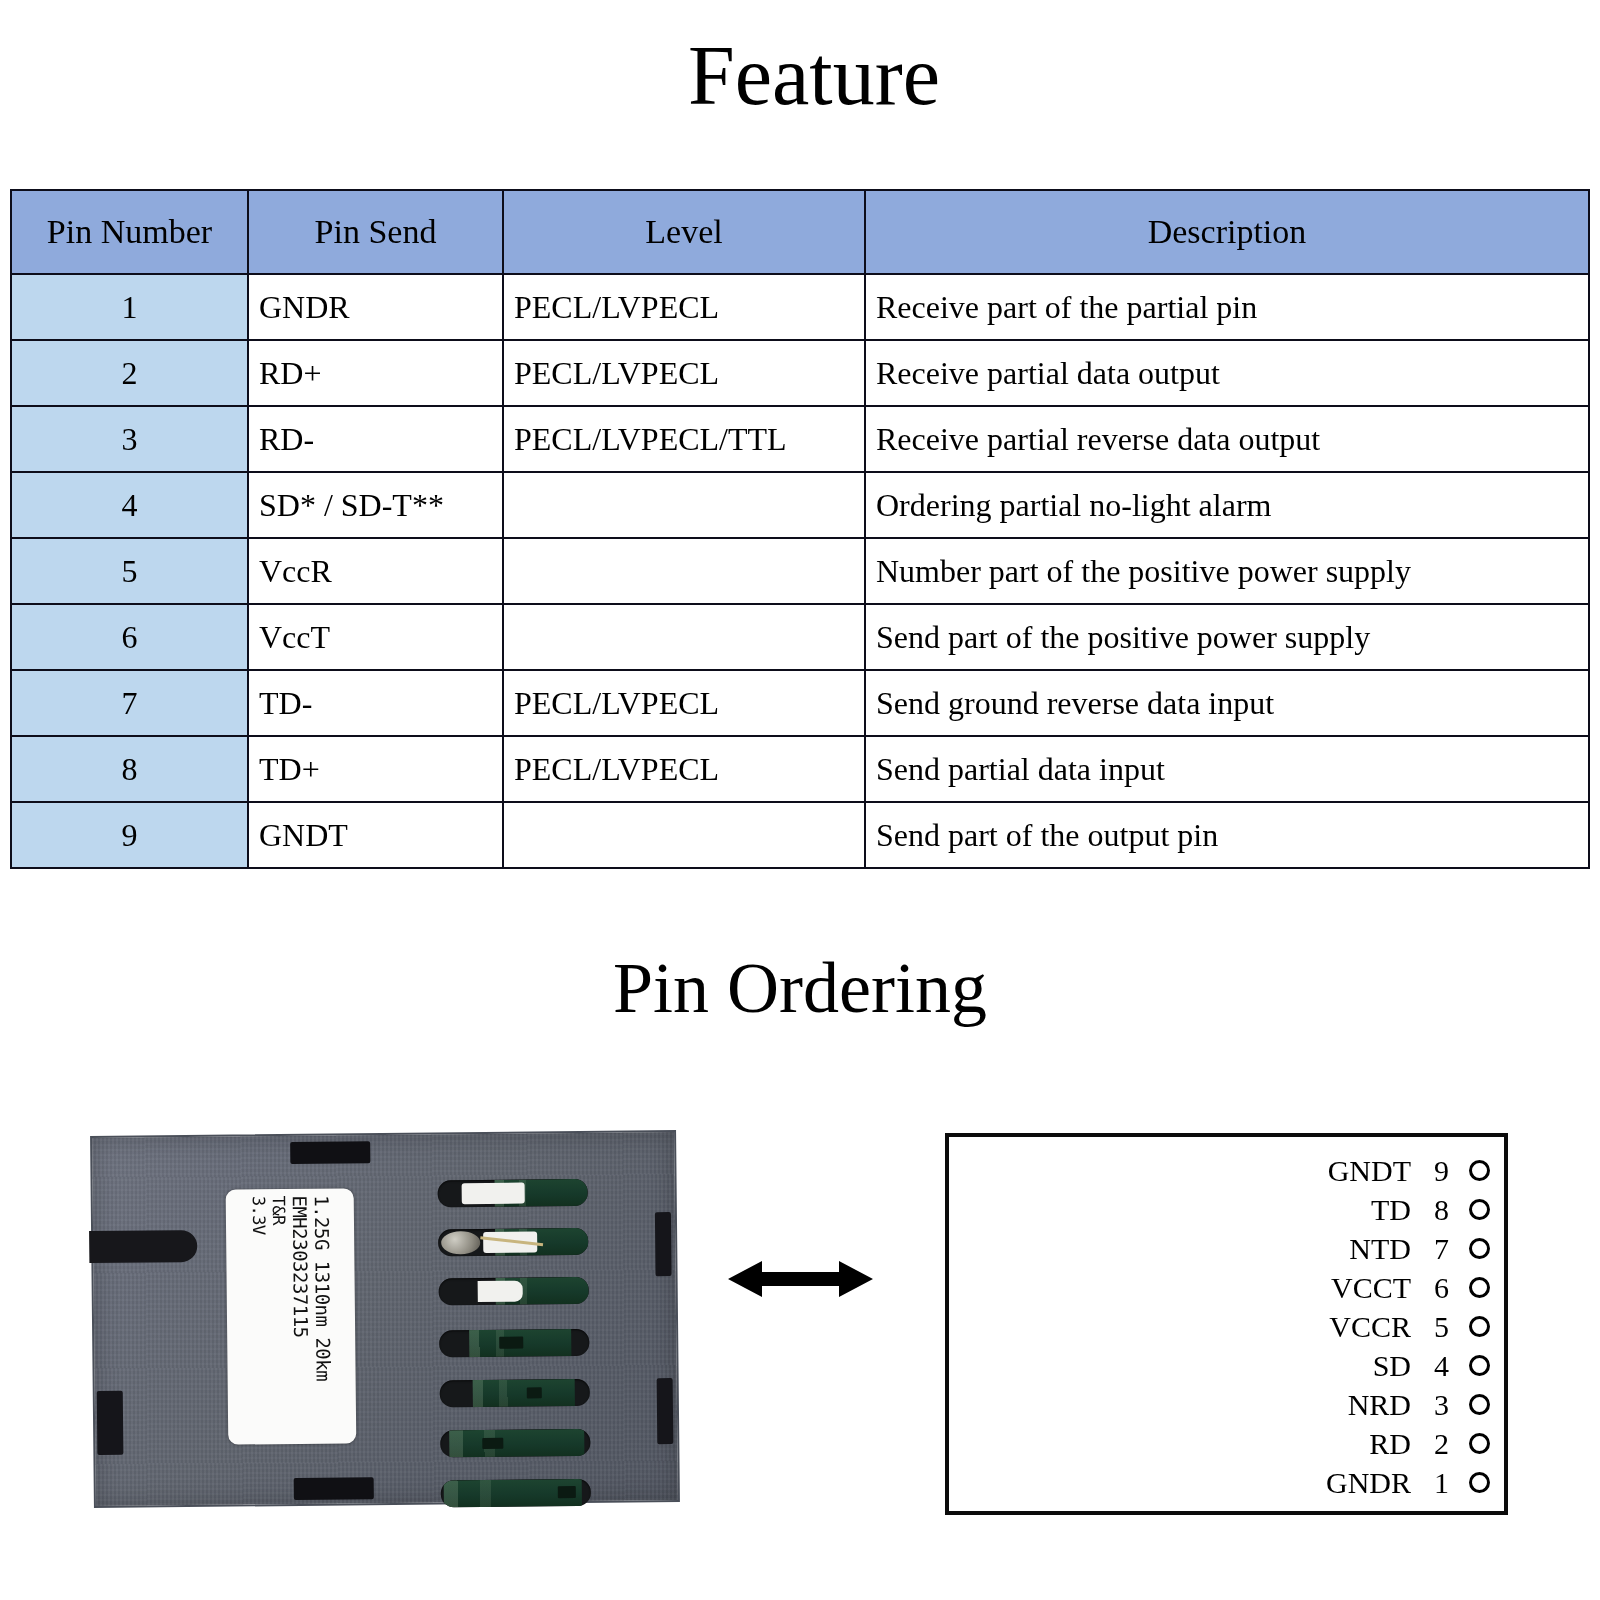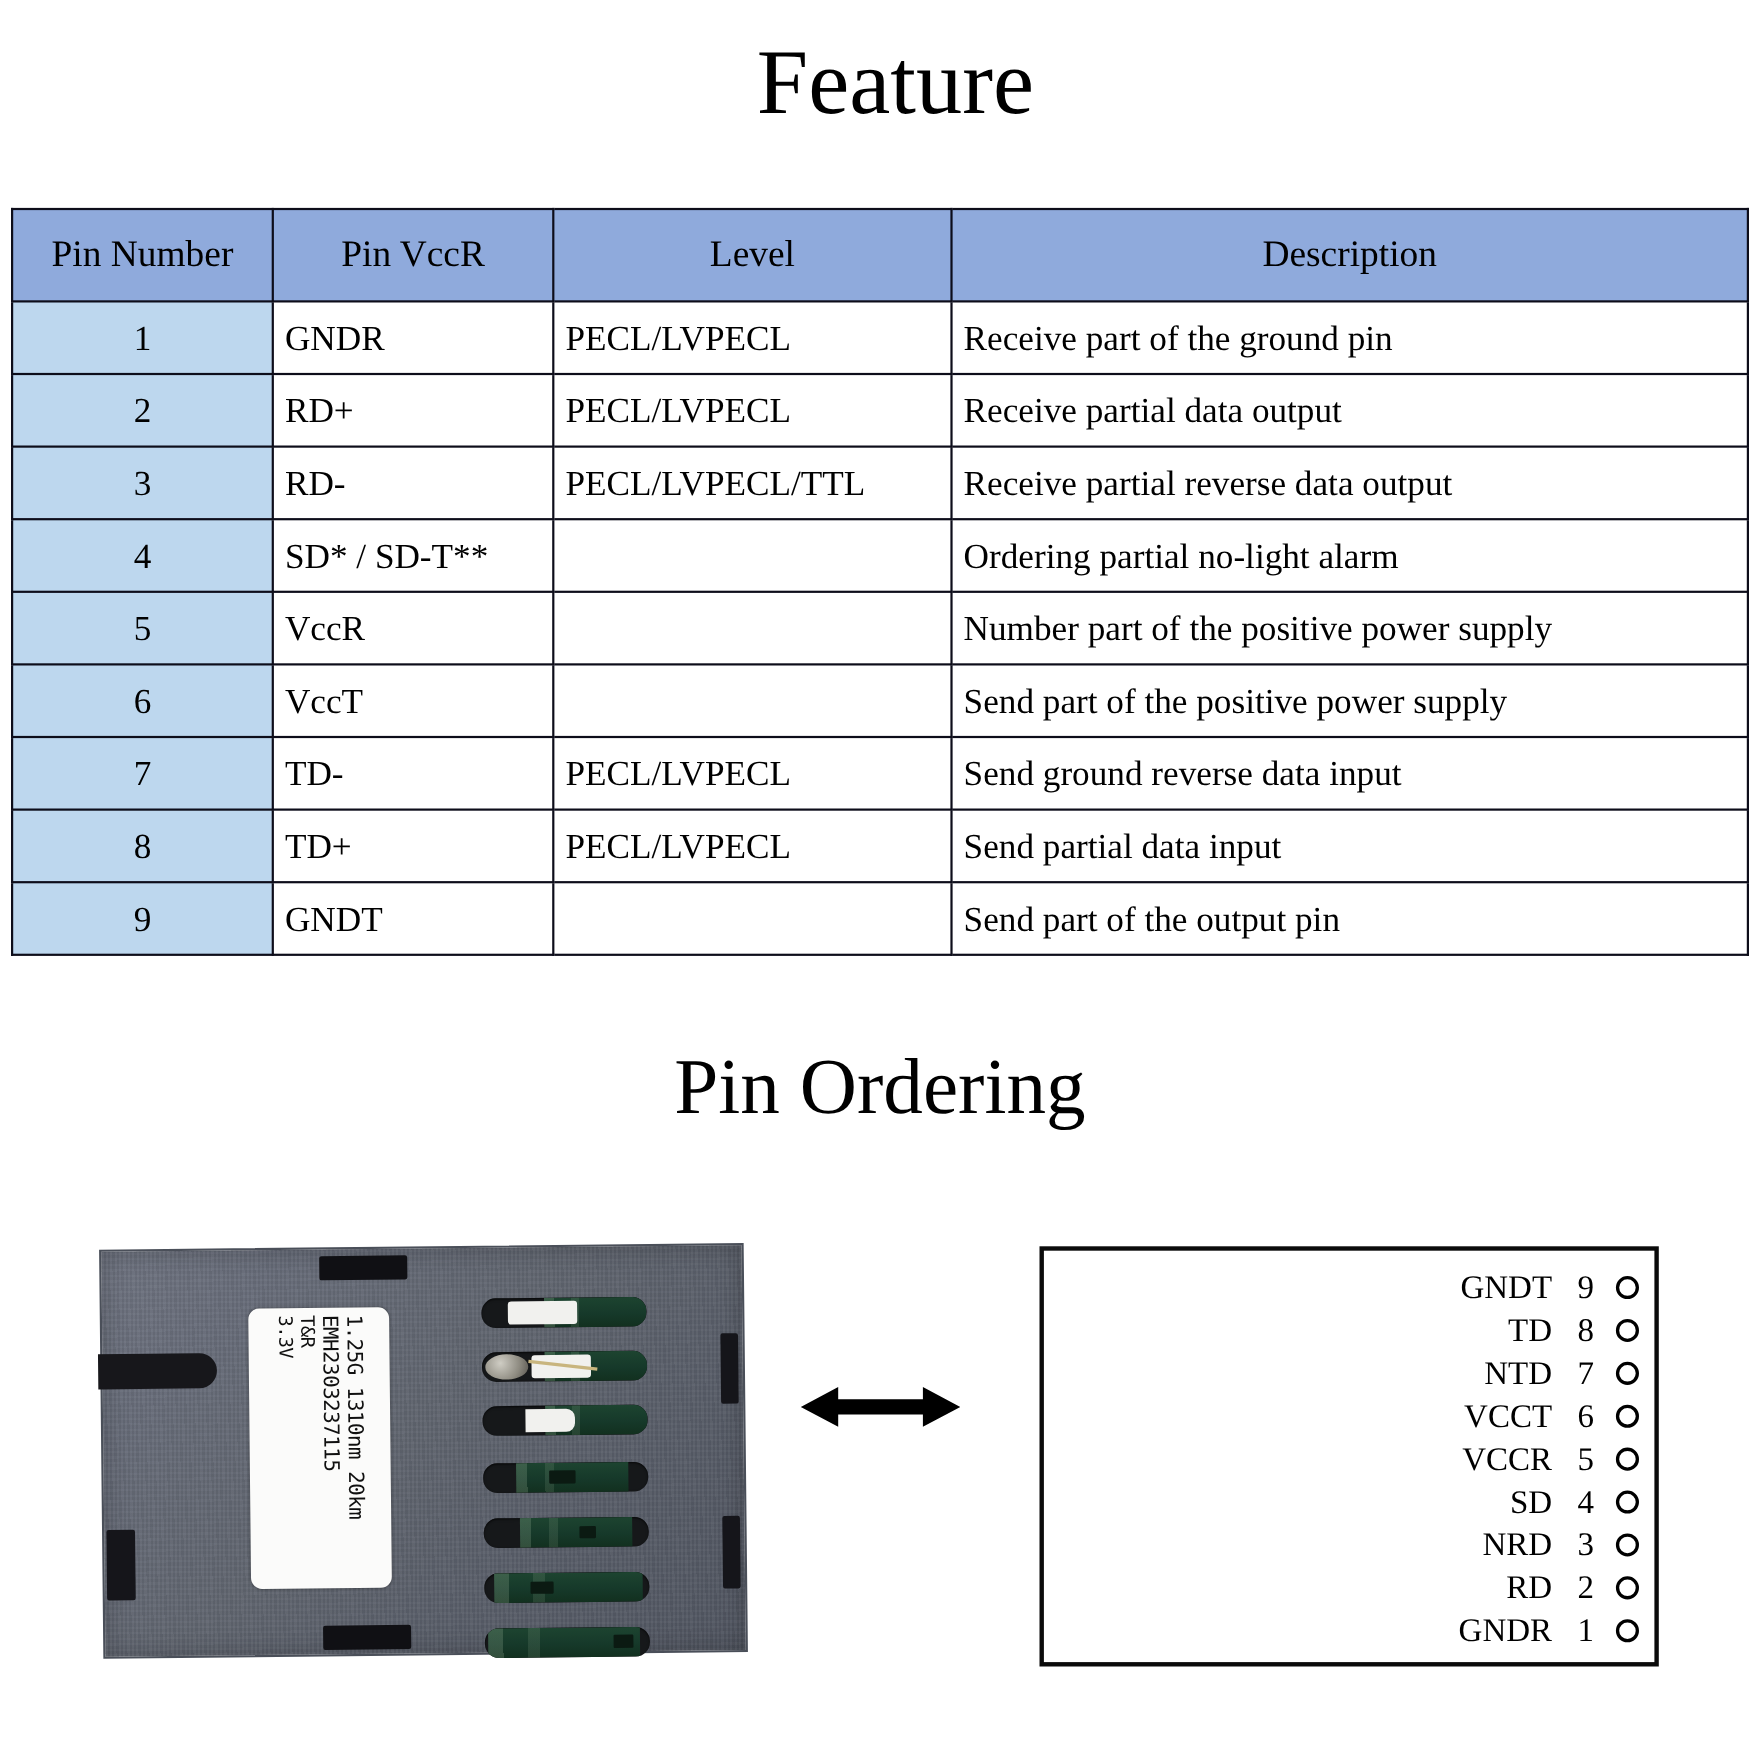--- a/index.html
+++ b/index.html
@@ -286,31 +286,31 @@
 <table class="feature-table">
   <colgroup>
     <col class="c-num">
       <col class="c-name">
       <col class="c-lvl">
       <col class="c-desc">
   </colgroup>
   <thead>
     <tr>
       <th>Pin Number</th>
-      <th>Pin VccR</th>
+      <th>Pin Send</th>
       <th>Level</th>
       <th>Description</th>
     </tr>
   </thead>
   <tbody id="feature-table-body">
       <tr>
         <td class="cell-num">1</td>
         <td class="cell-name">GNDR</td>
         <td class="cell-level">PECL/LVPECL</td>
-        <td class="cell-desc">Receive part of the ground pin</td>
+        <td class="cell-desc">Receive part of the partial pin</td>
       </tr>
       <tr>
         <td class="cell-num">2</td>
         <td class="cell-name">RD+</td>
         <td class="cell-level">PECL/LVPECL</td>
         <td class="cell-desc">Receive partial data output</td>
       </tr>
       <tr>
         <td class="cell-num">3</td>
         <td class="cell-name">RD-</td>

